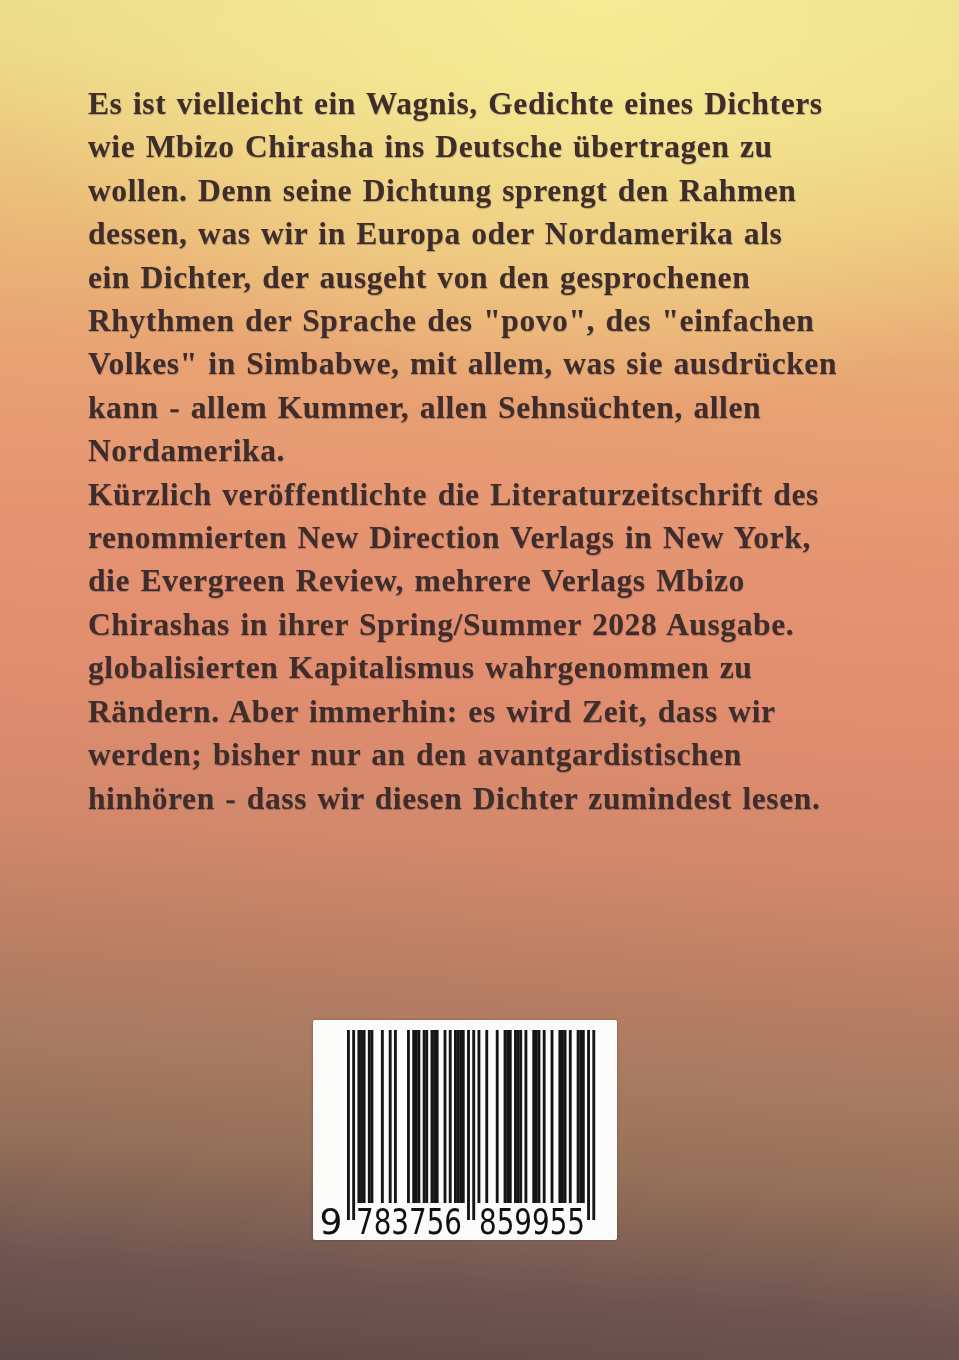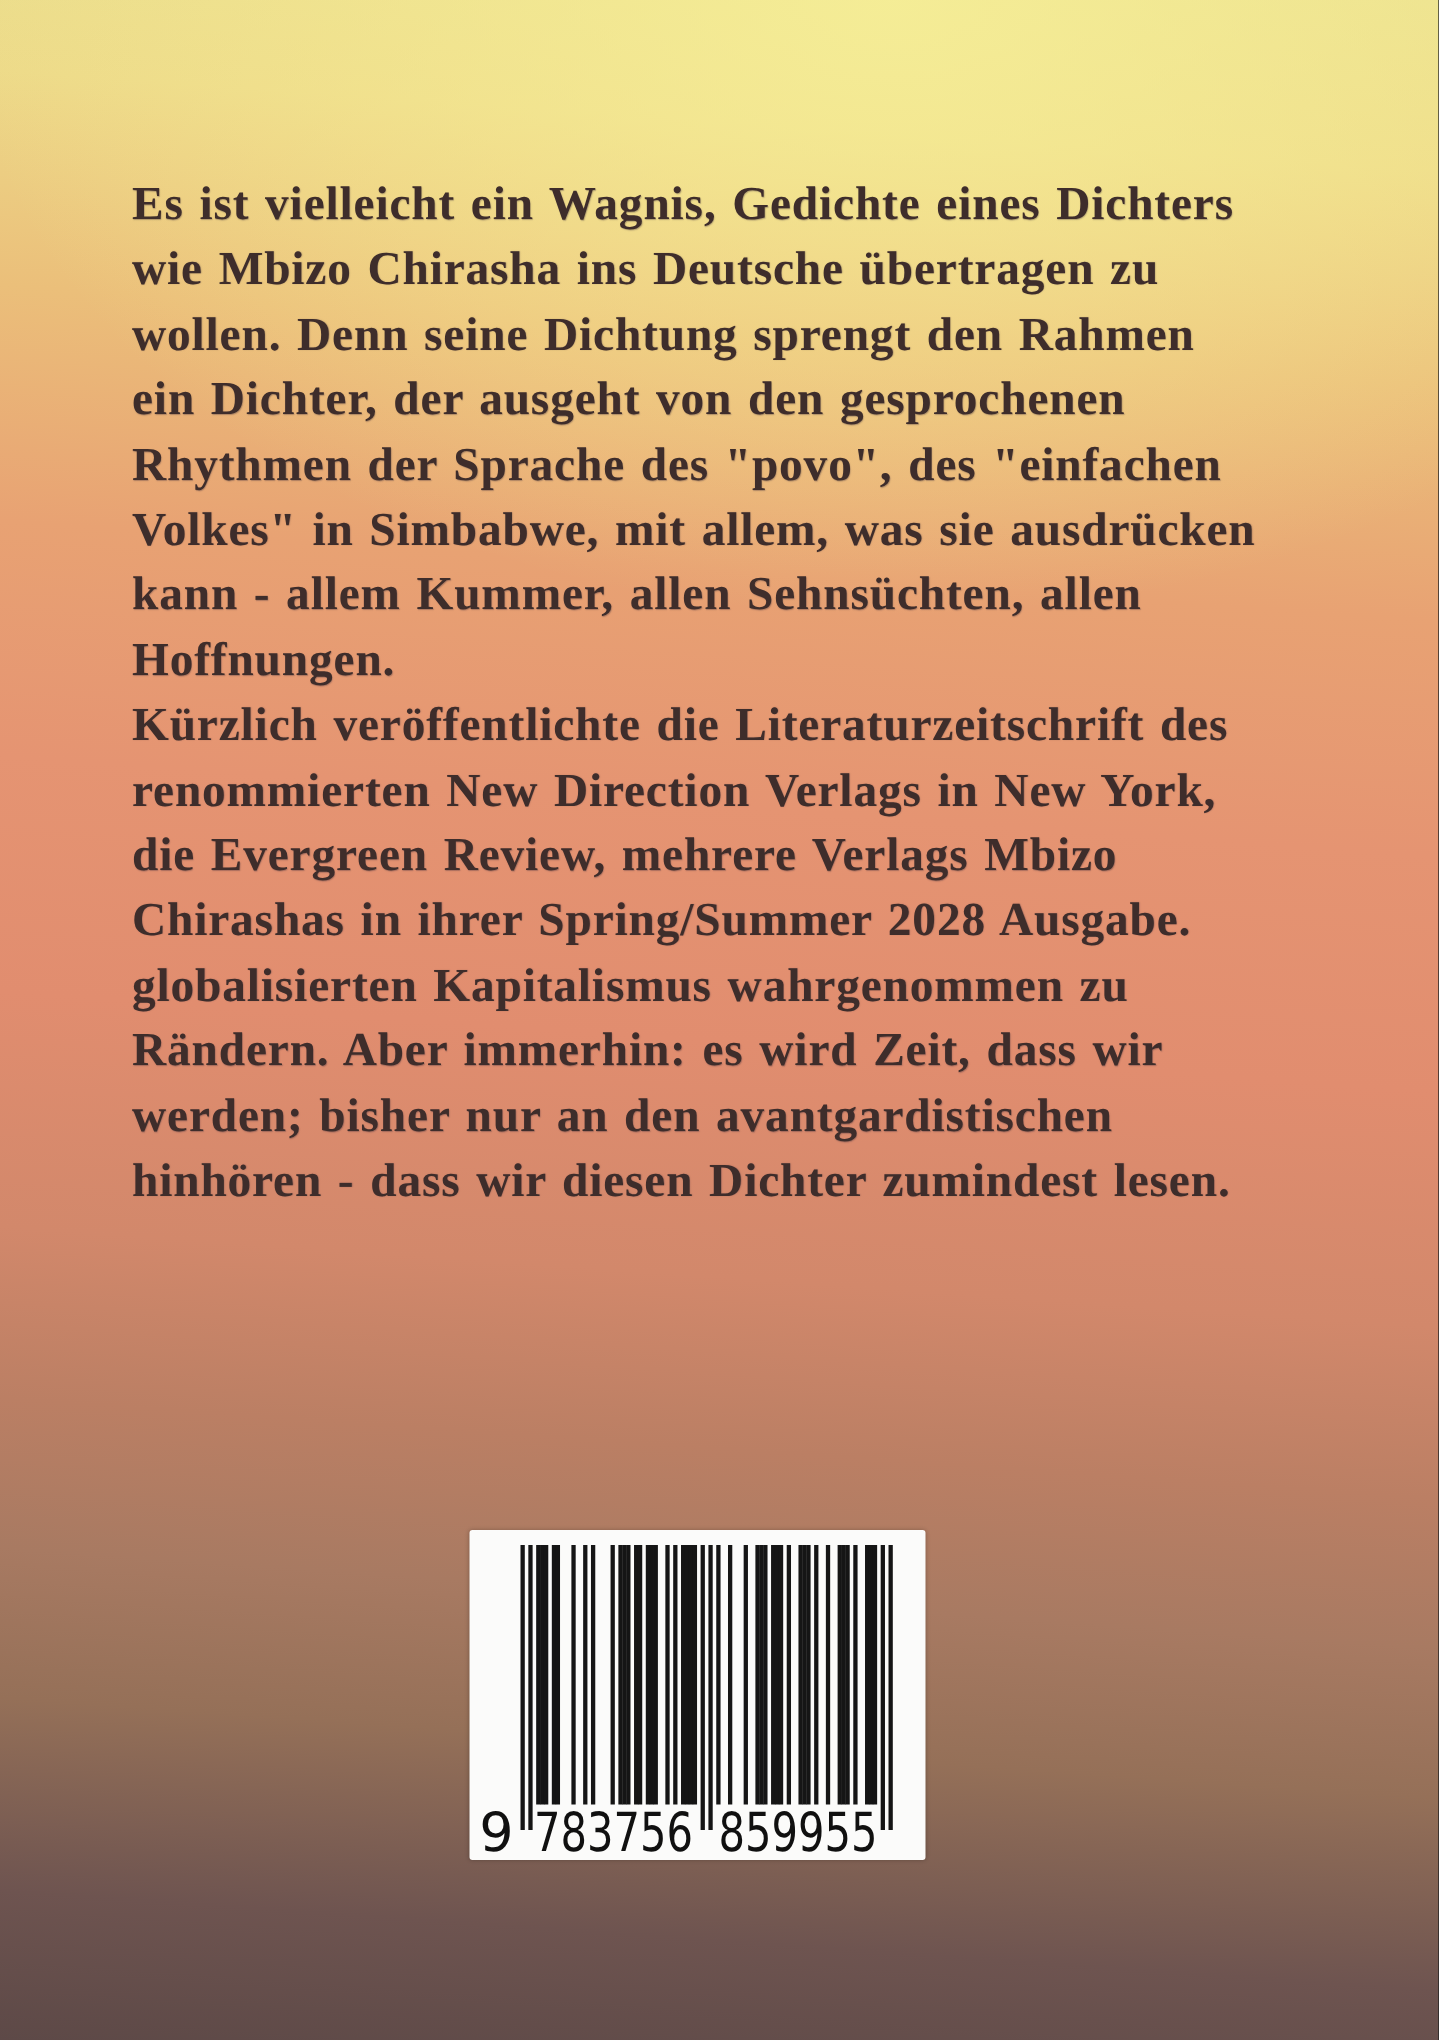--- a/index.html
+++ b/index.html
@@ -35,21 +35,20 @@
     top: 82px;
     width: 830px;
     color: #3e2d2b;
     font-size: 31.5px;
     font-weight: 700;
     line-height: 43.4px;
     letter-spacing: 0.6px;
     word-spacing: 2px;
     text-shadow: 0.4px 0.6px 0.8px rgba(58,42,58,0.35);
     white-space: nowrap;
-    margin-top: 32px;
   }
   .text-line { display: block; }
   .barcode-box {
     position: absolute;
     left: 313px;
     top: 1020px;
     width: 304px;
     height: 220px;
     background: #fbfbfa;
     border-radius: 2px;
@@ -65,25 +64,26 @@
 </style>
 </head>
 <body>
 
 <div class="page">
 
   <div class="blurb">
       <div class="text-line">Es ist vielleicht ein Wagnis, Gedichte eines Dichters</div>
       <div class="text-line">wie Mbizo Chirasha ins Deutsche übertragen zu</div>
       <div class="text-line">wollen. Denn seine Dichtung sprengt den Rahmen</div>
+      <div class="text-line">dessen, was wir in Europa oder Nordamerika als</div>
       <div class="text-line">ein Dichter, der ausgeht von den gesprochenen</div>
       <div class="text-line">Rhythmen der Sprache des "povo", des "einfachen</div>
       <div class="text-line">Volkes" in Simbabwe, mit allem, was sie ausdrücken</div>
       <div class="text-line">kann - allem Kummer, allen Sehnsüchten, allen</div>
-      <div class="text-line">Hoffnungen.</div>
+      <div class="text-line">Nordamerika.</div>
       <div class="text-line">Kürzlich veröffentlichte die Literaturzeitschrift des</div>
       <div class="text-line">renommierten New Direction Verlags in New York,</div>
       <div class="text-line">die Evergreen Review, mehrere Verlags Mbizo</div>
       <div class="text-line">Chirashas in ihrer Spring/Summer 2028 Ausgabe.</div>
       <div class="text-line">globalisierten Kapitalismus wahrgenommen zu</div>
       <div class="text-line">Rändern. Aber immerhin: es wird Zeit, dass wir</div>
       <div class="text-line">werden; bisher nur an den avantgardistischen</div>
       <div class="text-line">hinhören - dass wir diesen Dichter zumindest lesen.</div>
     </div>
 

